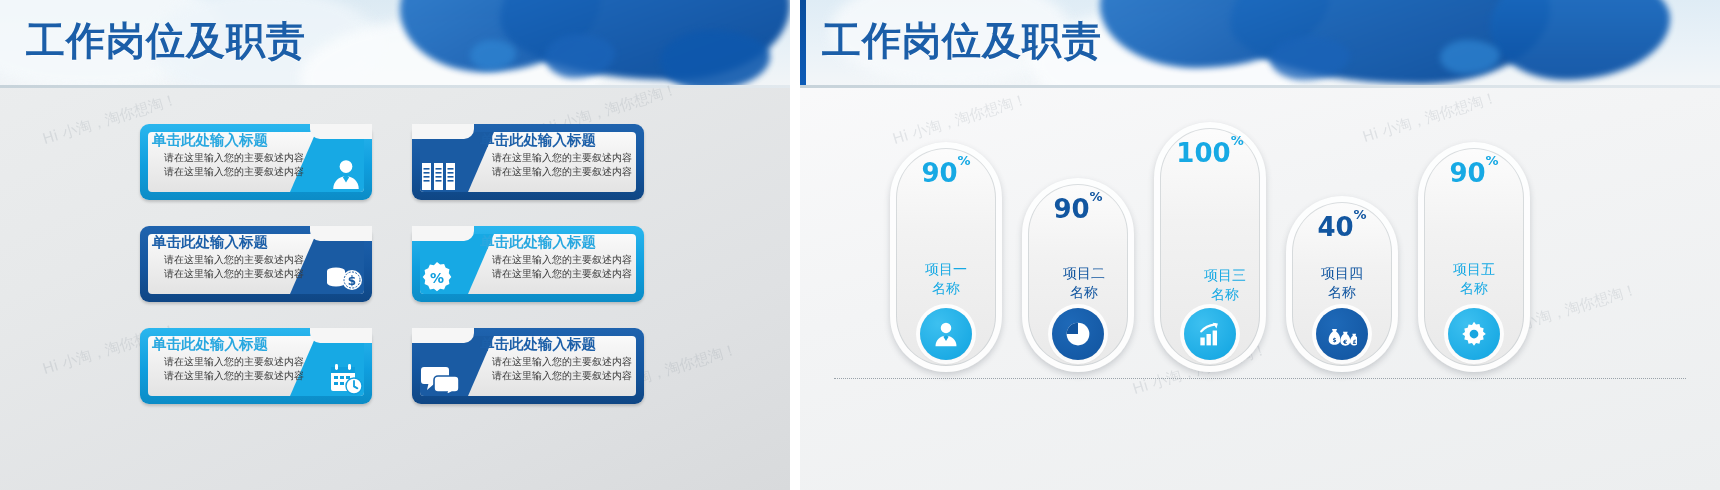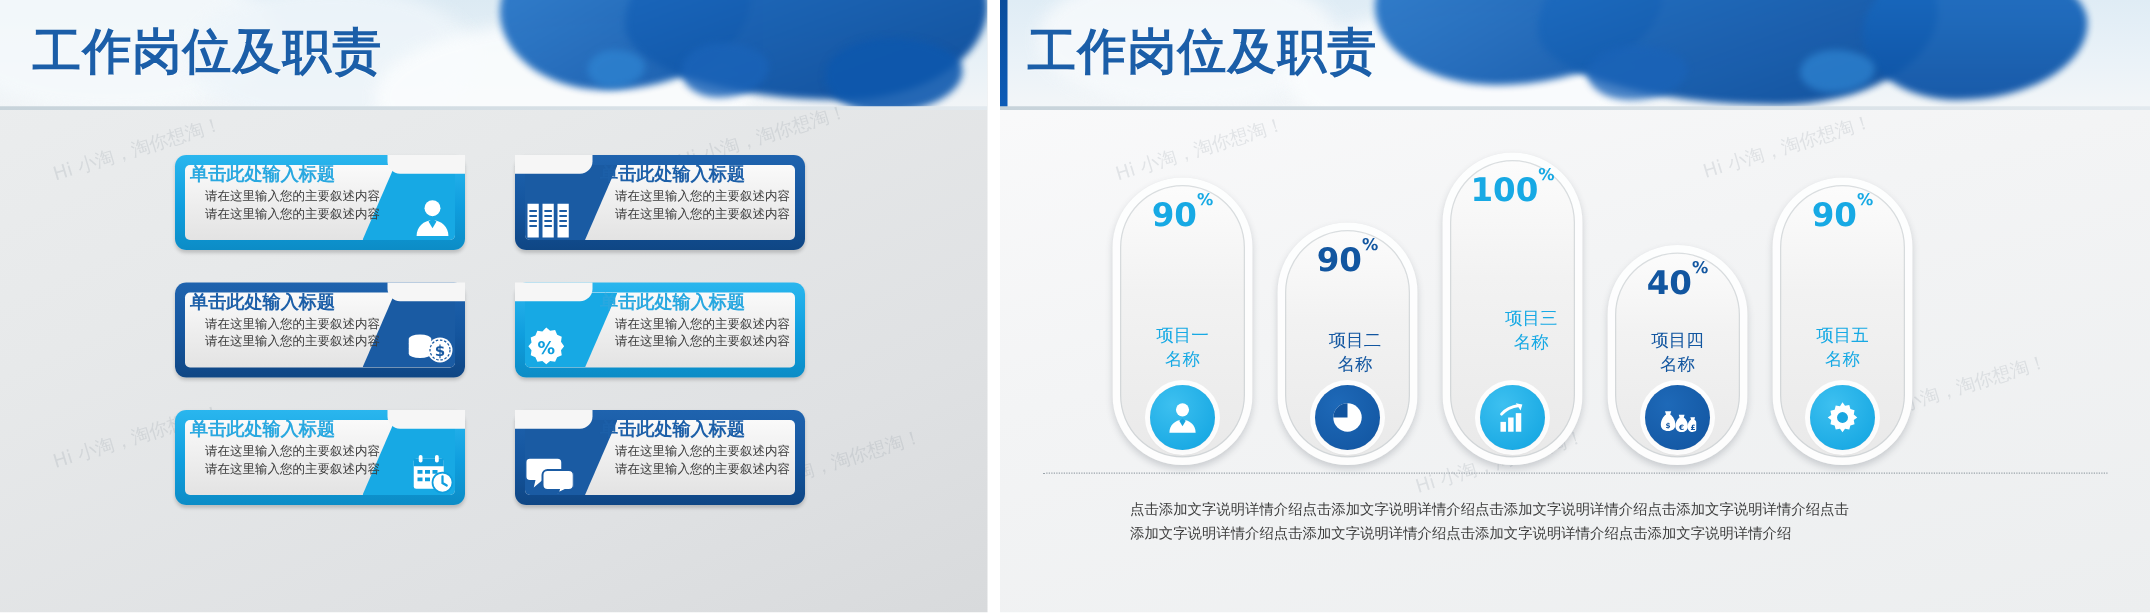--- a/index.html
+++ b/index.html
@@ -342,21 +342,21 @@
         <div class="circ bg-blue" style="bottom:12px;">
           <svg width="28" height="28" viewBox="0 0 32 32">
               <circle cx="16" cy="16" r="13" fill="#fff"></circle>
               <path d="M16 16V3A13 13 0 003 16z" fill="#11549f"></path>
             </svg>
         </div>
       </div>
 
       <div class="cap" style="left:324px;top:22px;height:250px;">
         <div class="pct c-cyan"><span>100</span><sup>%</sup></div>
-        <div class="nm c-cyan" style="top:124px;padding-left:30px;">
+        <div class="nm c-cyan" style="top:144px;padding-left:30px;">
           <div>项目三</div>
           <div>名称</div>
         </div>
         <div class="circ bg-cyan" style="bottom:12px;">
           <svg width="28" height="28" viewBox="0 0 32 32">
             <g fill="#fff">
                 <rect x="5" y="20" width="5" height="9"></rect>
                 <rect x="12" y="16" width="5" height="13"></rect>
                 <rect x="19" y="12" width="5" height="17"></rect>
               </g>
@@ -398,19 +398,15 @@
           <svg width="28" height="28" viewBox="0 0 32 32">
             <path fill="#fff" d="M16 2l2.3 3.2 3.9-.7 1 3.8 3.8 1-.7 3.9L29.5 16l-3.2 2.3.7 3.9-3.8 1-1 3.8-3.9-.7L16 29.5l-2.3-3.2-3.9.7-1-3.8-3.8-1 .7-3.9L2.5 16l3.2-2.3-.7-3.9 3.8-1 1-3.8 3.9.7z"></path>
             <circle cx="16" cy="16" r="5" fill="#19a6e0"></circle>
           </svg>
         </div>
       </div>
 
     </div>
 
     <div class="dotline"></div>
-    <div class="footnote">
-      <div>点击添加文字说明详情介绍点击添加文字说明详情介绍点击添加文字说明详情介绍点击添加文字说明详情介绍点击</div>
-      <div>添加文字说明详情介绍点击添加文字说明详情介绍点击添加文字说明详情介绍点击添加文字说明详情介绍</div>
-    </div>
 
   </div>
 </div>
 
 </body></html>

